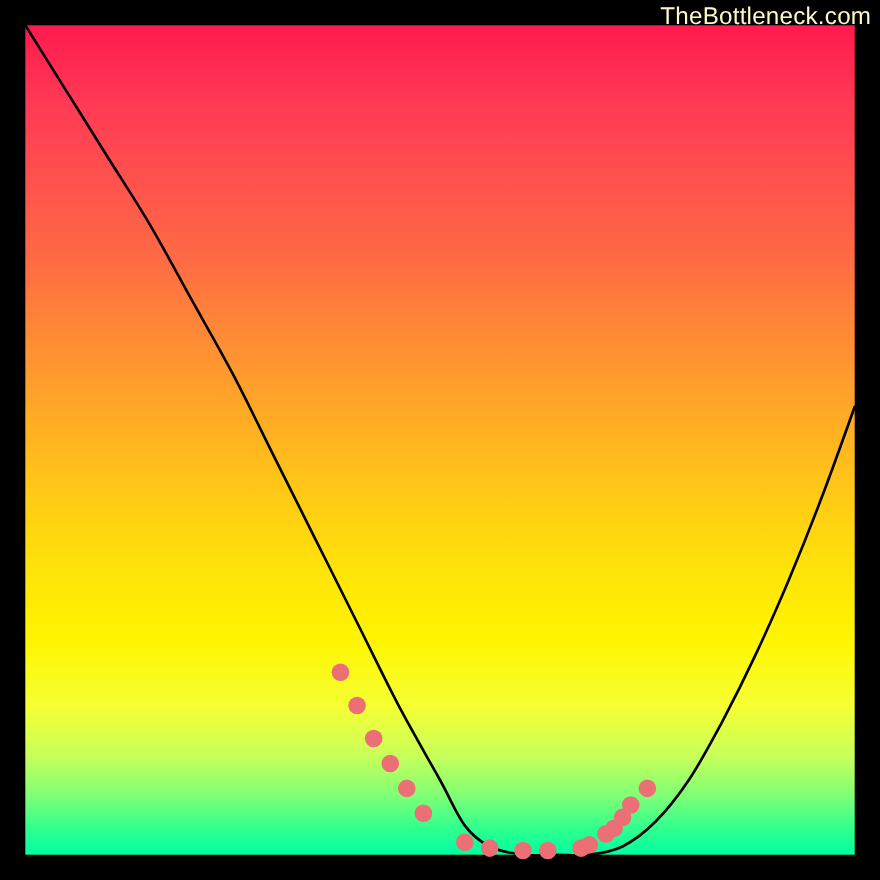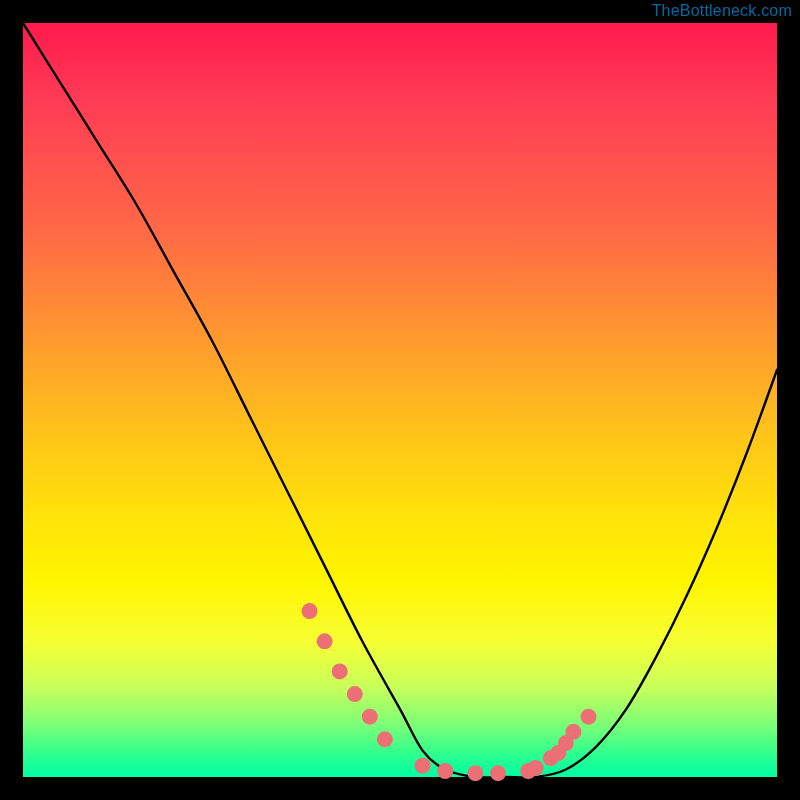--- a/index.html
+++ b/index.html
@@ -39,22 +39,22 @@
       #c9ff5a 88%,
       #7dff76 93%,
       #2dff8f 97%,
       #00ffa2 100%
     );
   }
   .watermark {
     position: absolute;
     top: 2px;
     right: 8px;
-    color: #0369a1;
-    font-size: 16px;
+    color: #fef9c3;
+    font-size: 22px;
     font-weight: 500;
     letter-spacing: 0.2px;
     user-select: none;
   }
   svg.curve {
     position: absolute;
     left: 0;
     top: 0;
     width: 754px;
     height: 754px;

